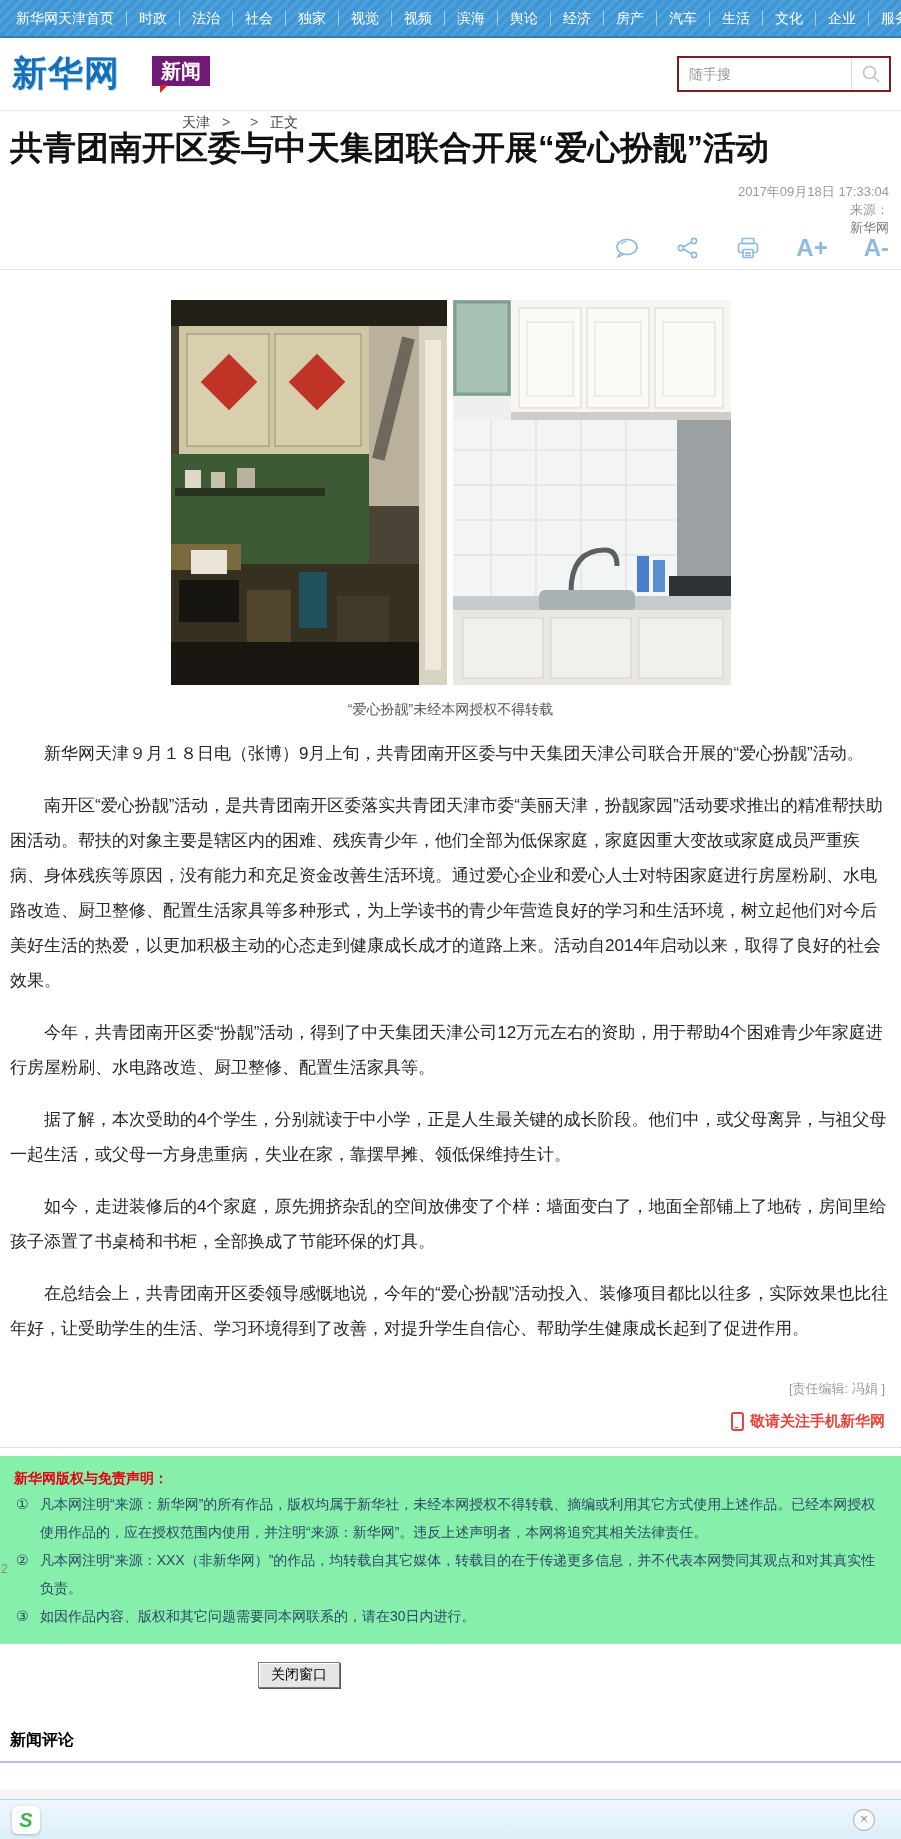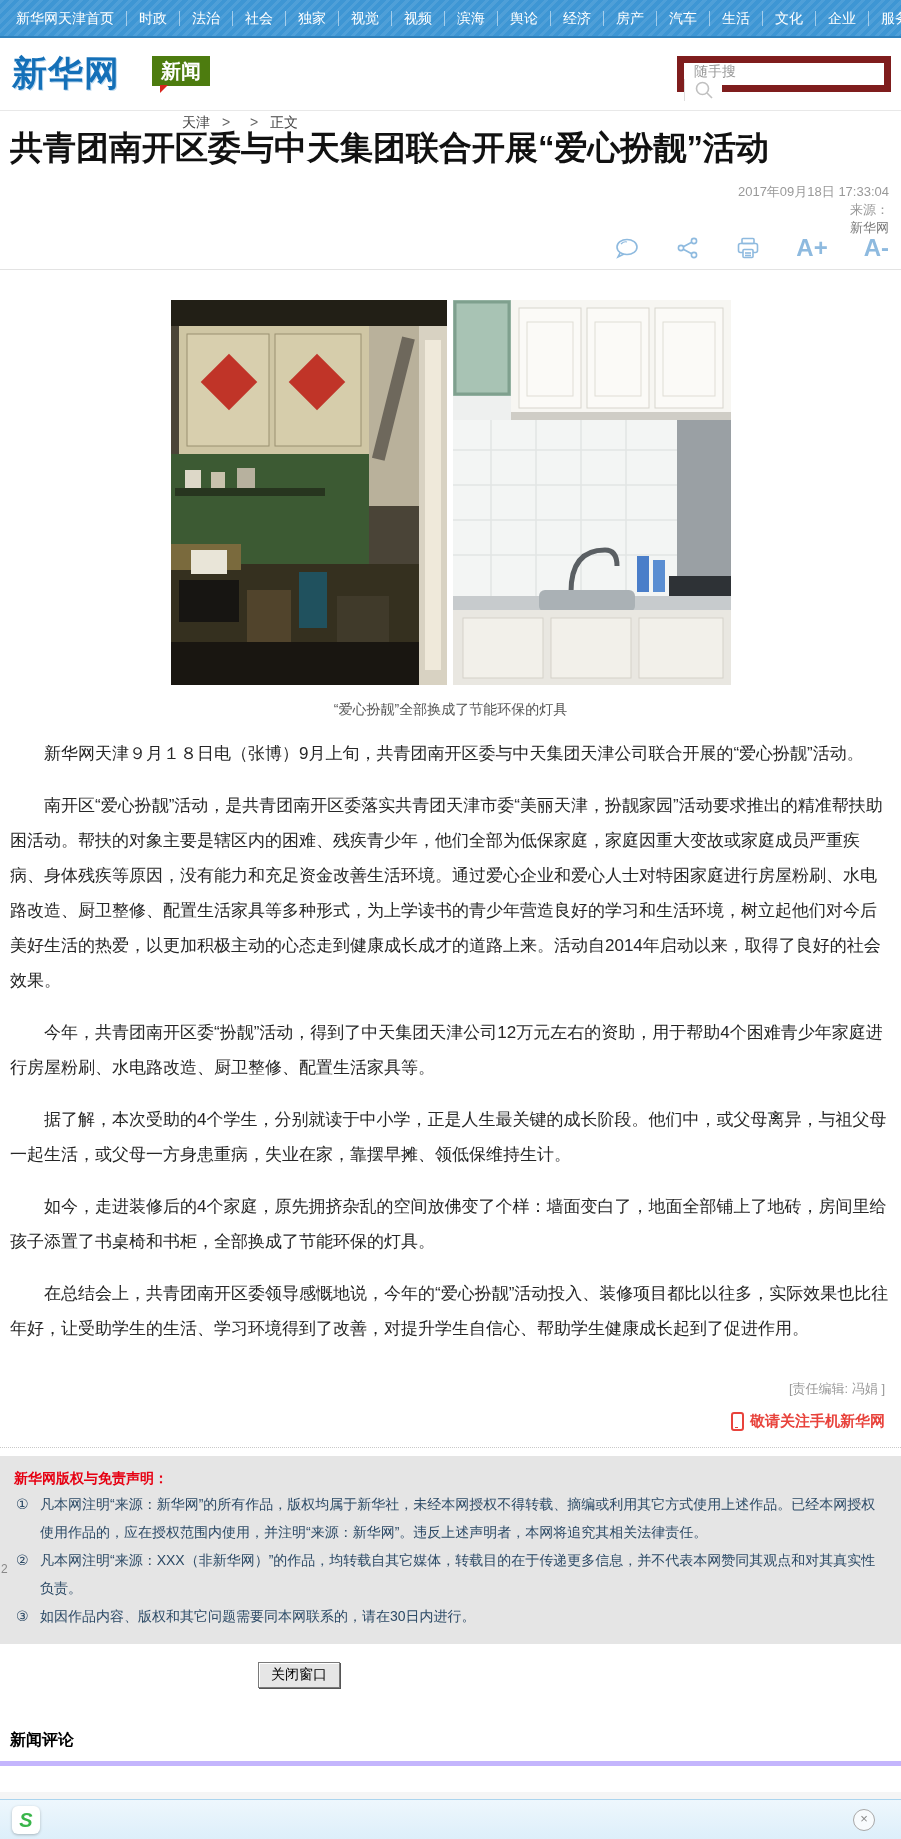--- a/index.html
+++ b/index.html
@@ -12,28 +12,28 @@
     background-image:repeating-linear-gradient(135deg,rgba(255,255,255,.09) 0 3px,rgba(255,255,255,0) 3px 7px);
     border-bottom:2px solid #2f81bd;}
   .topnav a{color:#fff;font-size:14px;text-decoration:none;padding:0 12px;line-height:15px;
     border-right:1px solid rgba(255,255,255,.5);white-space:nowrap;}
   .topnav a:last-child{border-right:none;}
 
   
   .header{position:relative;height:72px;border-bottom:1px solid #e8e8e8;}
   .logo{position:absolute;left:12px;top:12px;font-size:35px;font-weight:bold;color:#1470b8;
     letter-spacing:1px;text-shadow:1px 1px 0 #bcd9ef;}
-  .badge{position:absolute;left:152px;top:18px;background:#4d7c0f;color:#fff;font-size:20px;
+  .badge{position:absolute;left:152px;top:18px;background:#701a75;color:#fff;font-size:20px;
     font-weight:bold;padding:4px 9px;line-height:22px;}
   .badge::after{content:"";position:absolute;left:8px;bottom:-7px;border:4px solid transparent;
     border-top-color:#da251d;border-left-color:#da251d;}
   .crumbs{position:absolute;left:182px;top:76px;font-size:14px;color:#444;}
   .crumbs .sep{color:#666;margin:0 8px;}
   .search{position:absolute;right:10px;top:18px;width:214px;height:36px;box-sizing:border-box;
-    border:7px solid #7f1d1d;display:flex;background:#fff;flex-direction:column;}
+    border:2px solid #7f1d1d;display:flex;background:#fff;}
   .search input{flex:1;border:0;outline:none;padding:0 10px;font-size:14px;color:#333;
     font-family:inherit;min-width:0;}
   .search input::placeholder{color:#999;}
   .search button{width:38px;border:0;border-left:1px solid #ddd;background:#fff;cursor:pointer;
     display:flex;align-items:center;justify-content:center;}
 
   
   .art-title{font-size:33px;font-weight:bold;color:#111;margin:0;padding:15px 10px 0;}
   .meta{display:flex;align-items:flex-end;padding:12px 12px 10px;border-bottom:1px solid #e3e3e3;
     color:#999;font-size:13px;flex-direction:column;}
@@ -52,31 +52,31 @@
   .content p{font-size:17px;line-height:35px;color:#262626;text-indent:2em;margin:17px 0;}
   .editor{text-align:right;color:#999;font-size:13px;padding-right:16px;margin-top:34px;}
   .mobile{display:flex;justify-content:flex-end;align-items:center;gap:6px;color:#e8433c;
     font-size:15px;font-weight:bold;padding-right:16px;margin-top:14px;margin-left:47px;}
   .phone-ico{display:inline-block;width:9px;height:15px;border:2px solid #e8433c;border-radius:3px;
     position:relative;}
   .phone-ico::after{content:"";position:absolute;left:2px;bottom:1px;width:3px;height:1px;background:#e8433c;}
   .dotline{border:0;border-top:1px dotted #c9c9c9;margin:16px 0 0;}
 
   
-  .disclaimer{background:#e5e5e5;margin-top:8px;padding:10px 14px 14px;font-size:14px;}
+  .disclaimer{background:#86efac;margin-top:8px;padding:10px 14px 14px;font-size:14px;}
   .disc-title{color:#e60012;font-weight:bold;line-height:24px;}
   .disc-item{color:#2c4a66;line-height:28px;padding-left:26px;position:relative;}
   .disc-num{position:absolute;left:2px;top:0;}
   .close-btn{display:inline-block;margin:18px 0 0 258px;background:#e6e6e6;color:#000;
     border:1px solid #7a7a7a;box-shadow:1px 1px 0 #555,inset 1px 1px 0 #fff;
     font-size:14px;padding:3px 12px;cursor:pointer;font-family:inherit;}
 
   
   .cmt-head{font-size:16px;font-weight:bold;color:#000;padding:0 10px 10px;margin-top:42px;
-    border-bottom:5px solid #c4b5fd;}
+    border-bottom:2px solid #c4b5fd;}
   .cmt-box{background:#f5f5f5;margin-top:26px;padding:22px 16px 18px;display:flex;gap:16px;}
   .cmt-left{width:52px;text-align:center;flex:0 0 auto;}
   .cmt-links{font-size:16px;line-height:18px;margin-top:4px;}
   .cmt-links a{color:#2b79b8;text-decoration:none;display:block;}
   .cmt-right{flex:1;}
   .cmt-right textarea{width:100%;height:92px;box-sizing:border-box;border:1px solid #ddd;
     padding:12px;font-size:13px;color:#333;resize:none;font-family:inherit;background:#fff;}
   .cmt-right textarea::placeholder{color:#aaa;}
 
   
@@ -242,21 +242,21 @@
       <rect x="282" y="296" width="278" height="14" fill="#c7cbcd"></rect>
       <path d="M400 292 q0 -42 34 -42 q12 0 12 16" fill="none" stroke="#5a5f63" stroke-width="5"></path>
       <rect x="368" y="290" width="96" height="22" rx="6" fill="#aab1b5"></rect>
       <rect x="466" y="256" width="12" height="36" fill="#4a7ec9"></rect>
       <rect x="482" y="260" width="12" height="32" fill="#5a8ed2"></rect>
       <rect x="282" y="310" width="278" height="75" fill="#e9e7e1"></rect>
       <rect x="292" y="318" width="80" height="60" fill="#f2f0ea" stroke="#d5d2c9"></rect>
       <rect x="380" y="318" width="80" height="60" fill="#f2f0ea" stroke="#d5d2c9"></rect>
       <rect x="468" y="318" width="84" height="60" fill="#f2f0ea" stroke="#d5d2c9"></rect>
     </svg>
-    <div class="caption">“爱心扮靓”全部换成了节能环保的灯具</div>
+    <div class="caption">“爱心扮靓”未经本网授权不得转载</div>
   </div>
 
   
   <div class="content">
     <p>新华网天津９月１８日电（张博）9月上旬，共青团南开区委与中天集团天津公司联合开展的“爱心扮靓”活动。</p>
     <p>南开区“爱心扮靓”活动，是共青团南开区委落实共青团天津市委“美丽天津，扮靓家园”活动要求推出的精准帮扶助困活动。帮扶的对象主要是辖区内的困难、残疾青少年，他们全部为低保家庭，家庭因重大变故或家庭成员严重疾病、身体残疾等原因，没有能力和充足资金改善生活环境。通过爱心企业和爱心人士对特困家庭进行房屋粉刷、水电路改造、厨卫整修、配置生活家具等多种形式，为上学读书的青少年营造良好的学习和生活环境，树立起他们对今后美好生活的热爱，以更加积极主动的心态走到健康成长成才的道路上来。活动自2014年启动以来，取得了良好的社会效果。</p>
     <p>今年，共青团南开区委“扮靓”活动，得到了中天集团天津公司12万元左右的资助，用于帮助4个困难青少年家庭进行房屋粉刷、水电路改造、厨卫整修、配置生活家具等。</p>
     <p>据了解，本次受助的4个学生，分别就读于中小学，正是人生最关键的成长阶段。他们中，或父母离异，与祖父母一起生活，或父母一方身患重病，失业在家，靠摆早摊、领低保维持生计。</p>
     <p>如今，走进装修后的4个家庭，原先拥挤杂乱的空间放佛变了个样：墙面变白了，地面全部铺上了地砖，房间里给孩子添置了书桌椅和书柜，全部换成了节能环保的灯具。</p>
     <p>在总结会上，共青团南开区委领导感慨地说，今年的“爱心扮靓”活动投入、装修项目都比以往多，实际效果也比往年好，让受助学生的生活、学习环境得到了改善，对提升学生自信心、帮助学生健康成长起到了促进作用。</p>

